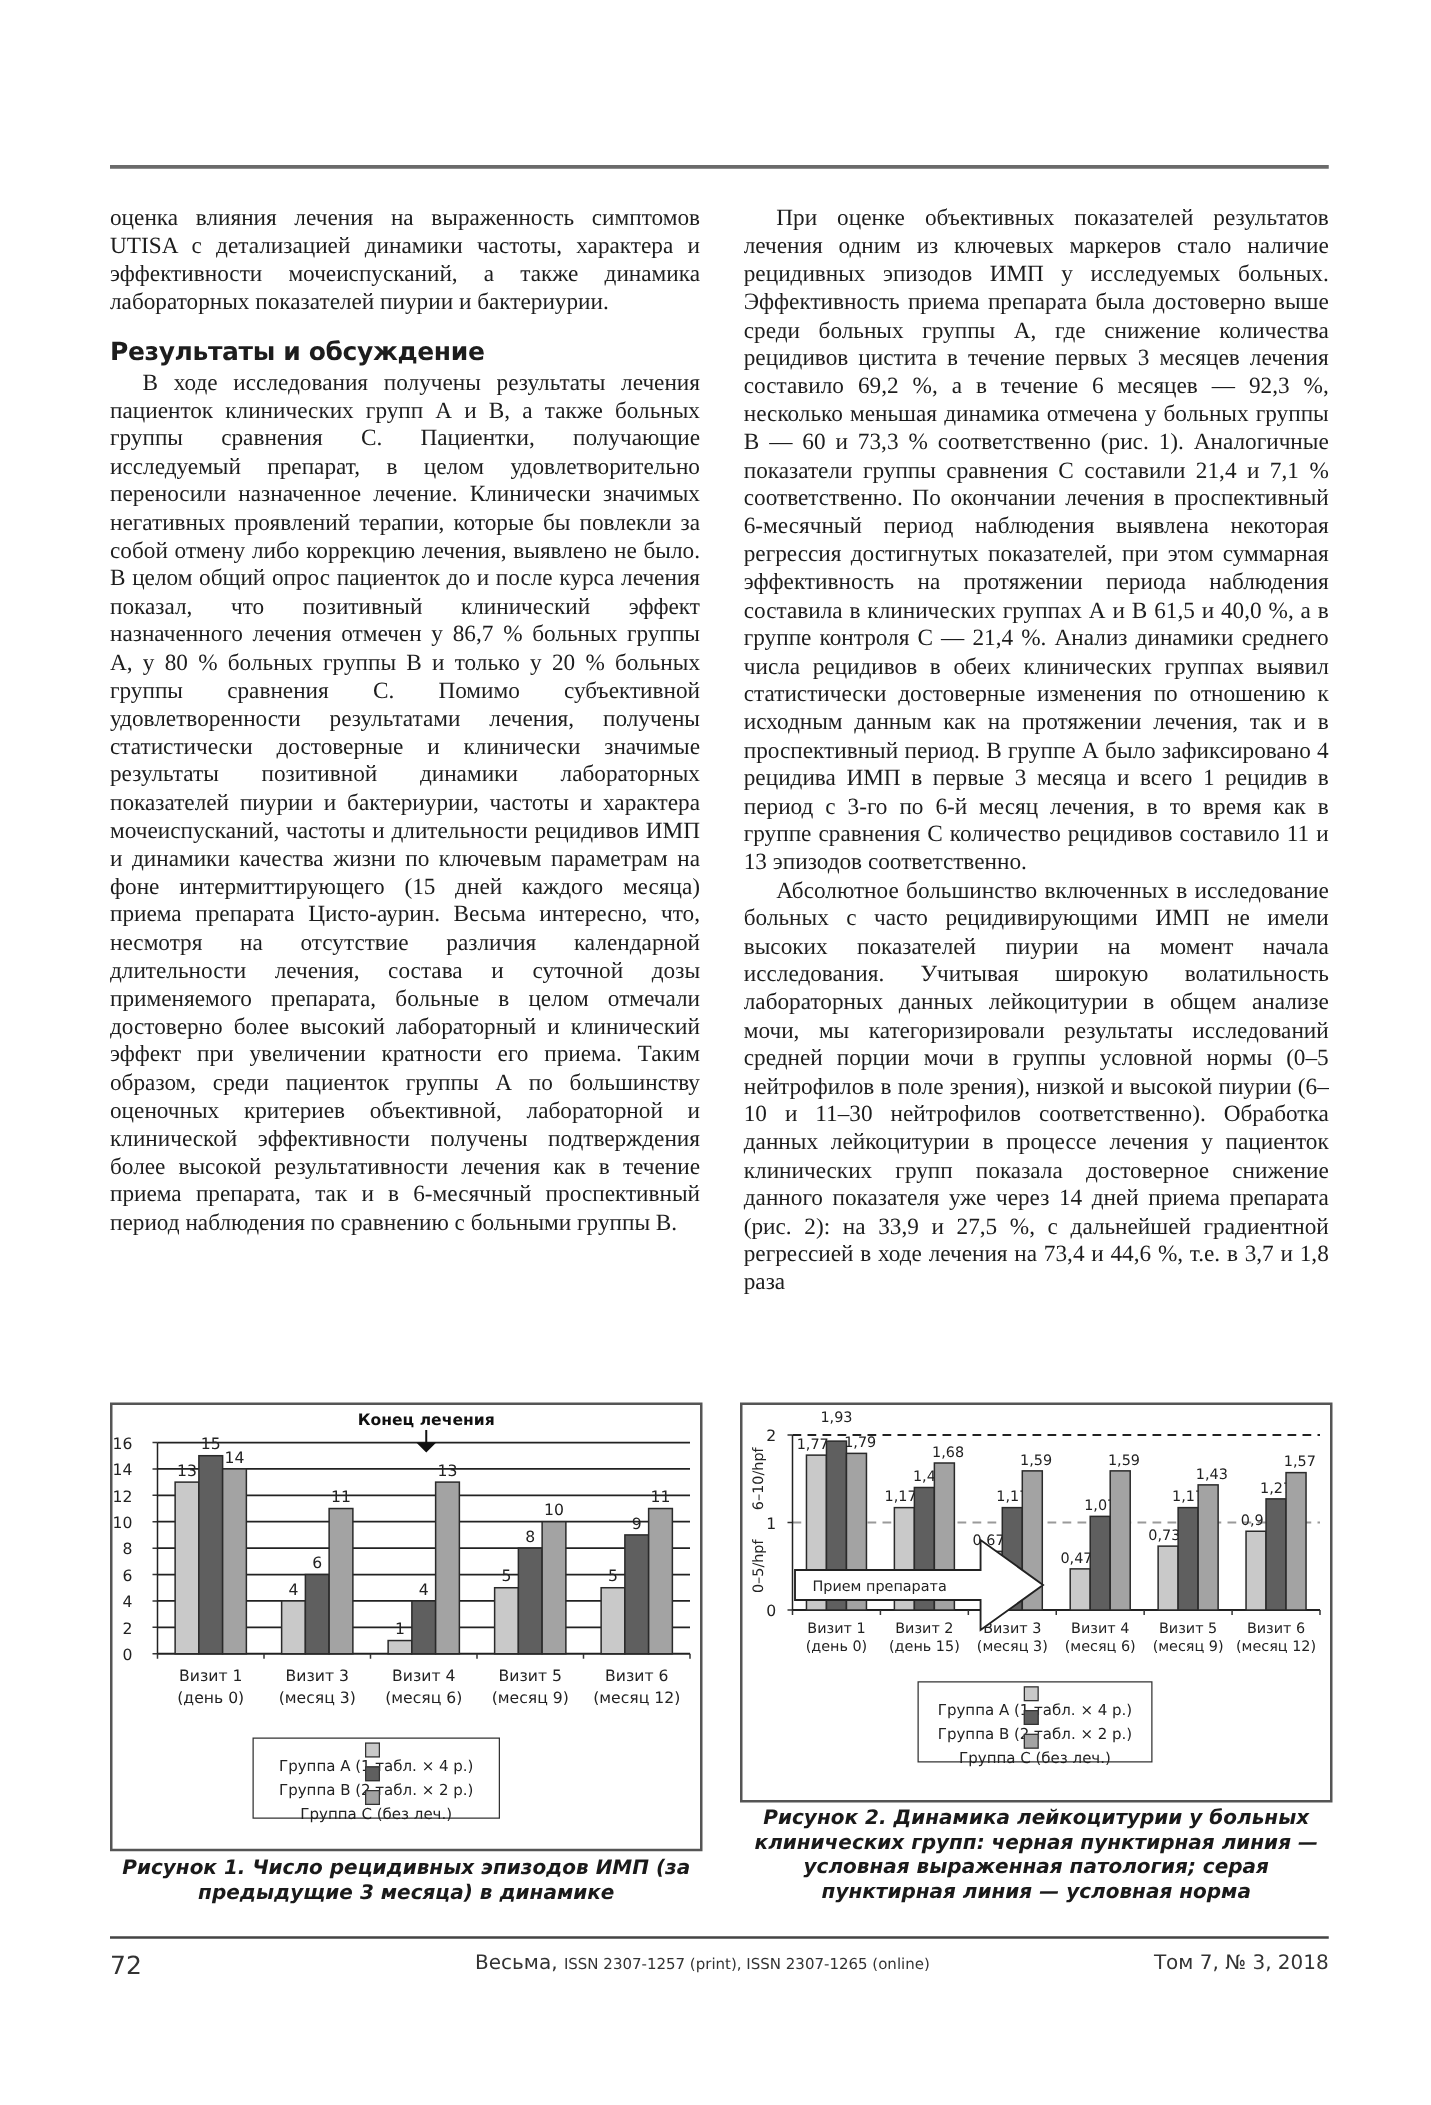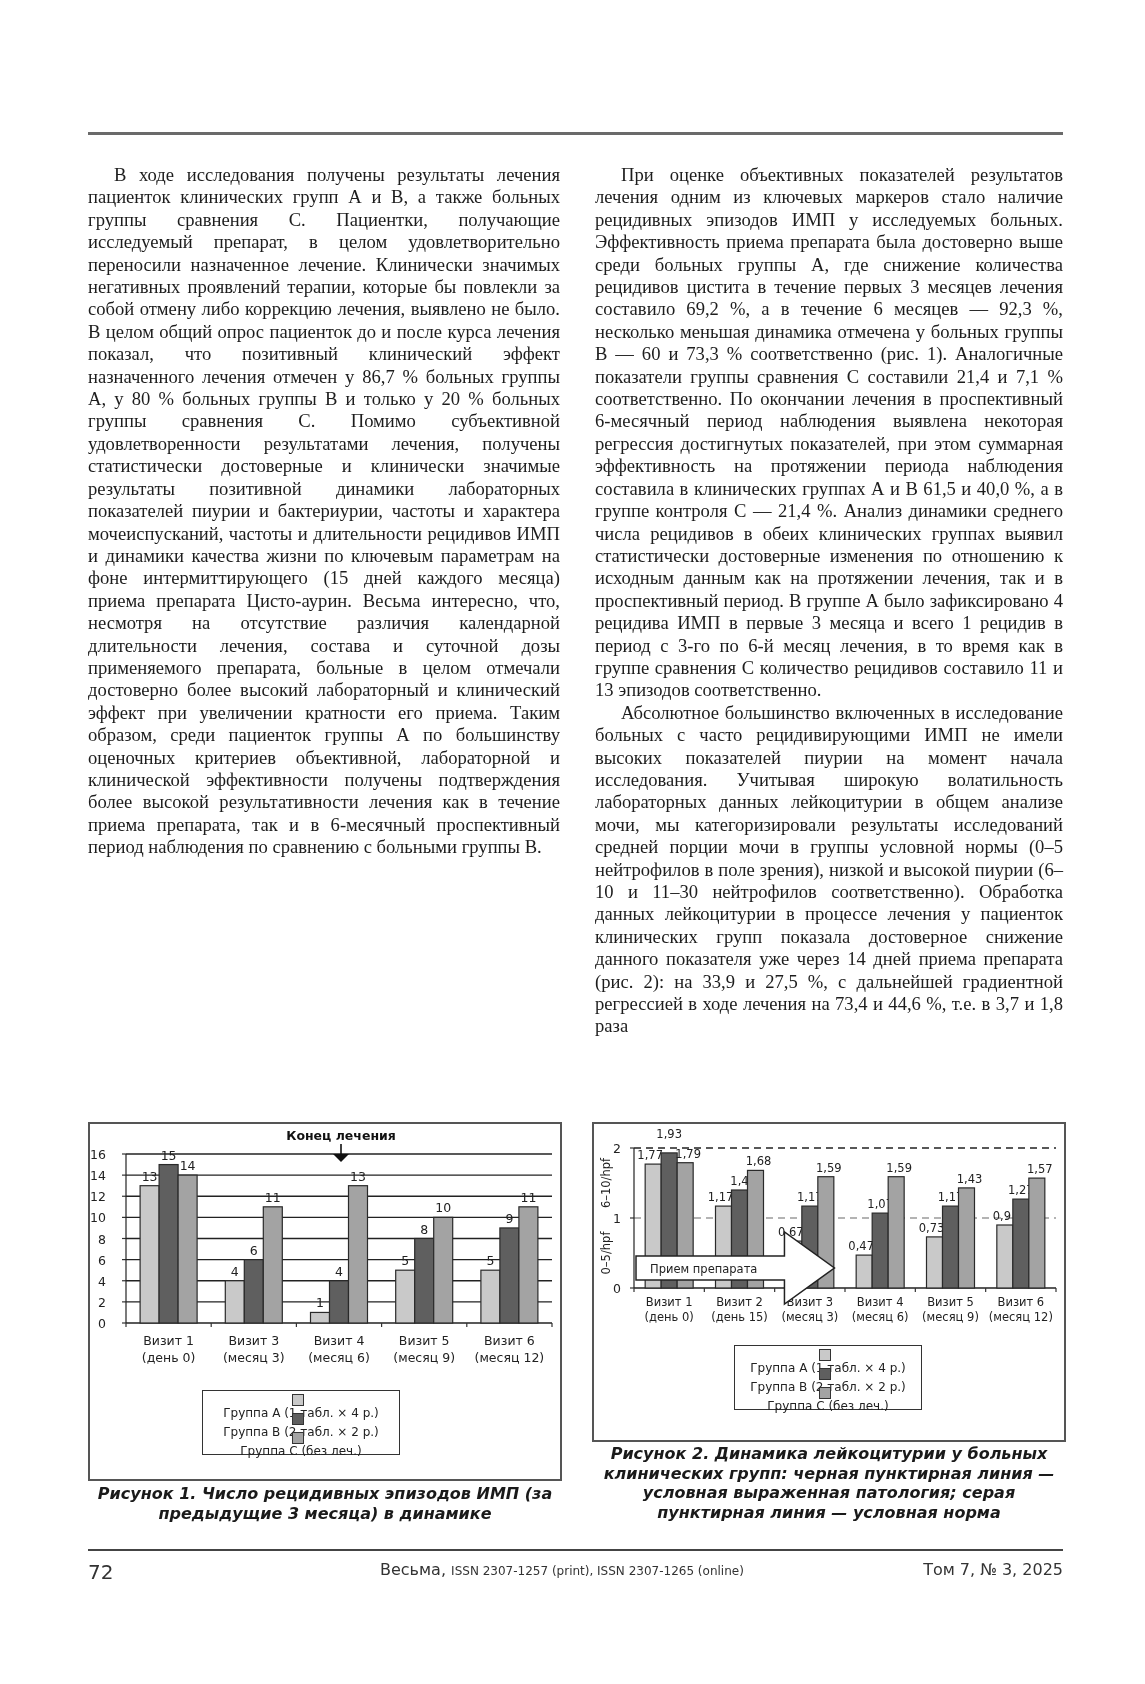--- a/index.html
+++ b/index.html
@@ -37,20 +37,22 @@
   #journal-info { left: 380px; font-size: 16px; }
   #journal-info .issn { font-size: 12px; }
   #issue-info { right: 82px; font-size: 16px; }
 </style>
 </head>
 <body>
 
 <div class="top-rule"></div>
 
 <div class="col left">
+  <p class="noindent">оценка влияния лечения на выраженность симптомов UTISA с детализацией динамики частоты, характера и эффективности мочеиспусканий, а также динамика лабораторных показателей пиурии и бактериурии.</p>
+  <div class="section-heading">Результаты и обсуждение</div>
   <p class="indent">В ходе исследования получены результаты лечения пациенток клинических групп А и В, а также больных группы сравнения С. Пациентки, получающие исследуемый препарат, в целом удовлетворительно переносили назначенное лечение. Клинически значимых негативных проявлений терапии, которые бы повлекли за собой отмену либо коррекцию лечения, выявлено не было. В целом общий опрос пациенток до и после курса лечения показал, что позитивный клинический эффект назначенного лечения отмечен у 86,7 % больных группы А, у 80 % больных группы В и только у 20 % больных группы сравнения С. Помимо субъективной удовлетворенности результатами лечения, получены статистически достоверные и клинически значимые результаты позитивной динамики лабораторных показателей пиурии и бактериурии, частоты и характера мочеиспусканий, частоты и длительности рецидивов ИМП и динамики качества жизни по ключевым параметрам на фоне интермиттирующего (15 дней каждого месяца) приема препарата Цисто-аурин. Весьма интересно, что, несмотря на отсутствие различия календарной длительности лечения, состава и суточной дозы применяемого препарата, больные в целом отмечали достоверно более высокий лабораторный и клинический эффект при увеличении кратности его приема. Таким образом, среди пациенток группы А по большинству оценочных критериев объективной, лабораторной и клинической эффективности получены подтверждения более высокой результативности лечения как в течение приема препарата, так и в 6-месячный проспективный период наблюдения по сравнению с больными группы В.</p>
 </div>
 
 <div class="col right">
   <p class="indent">При оценке объективных показателей результатов лечения одним из ключевых маркеров стало наличие рецидивных эпизодов ИМП у исследуемых больных. Эффективность приема препарата была достоверно выше среди больных группы А, где снижение количества рецидивов цистита в течение первых 3 месяцев лечения составило 69,2 %, а в течение 6 месяцев — 92,3 %, несколько меньшая динамика отмечена у больных группы В — 60 и 73,3 % соответственно (рис. 1). Аналогичные показатели группы сравнения С составили 21,4 и 7,1 % соответственно. По окончании лечения в проспективный 6-месячный период наблюдения выявлена некоторая регрессия достигнутых показателей, при этом суммарная эффективность на протяжении периода наблюдения составила в клинических группах А и В 61,5 и 40,0 %, а в группе контроля С — 21,4 %. Анализ динамики среднего числа рецидивов в обеих клинических группах выявил статистически достоверные изменения по отношению к исходным данным как на протяжении лечения, так и в проспективный период. В группе А было зафиксировано 4 рецидива ИМП в первые 3 месяца и всего 1 рецидив в период с 3-го по 6-й месяц лечения, в то время как в группе сравнения С количество рецидивов составило 11 и 13 эпизодов соответственно.</p>
   <p class="indent">Абсолютное большинство включенных в исследование больных с часто рецидивирующими ИМП не имели высоких показателей пиурии на момент начала исследования. Учитывая широкую волатильность лабораторных данных лейкоцитурии в общем анализе мочи, мы категоризировали результаты исследований средней порции мочи в группы условной нормы (0–5 нейтрофилов в поле зрения), низкой и высокой пиурии (6–10 и 11–30 нейтрофилов соответственно). Обработка данных лейкоцитурии в процессе лечения у пациенток клинических групп показала достоверное снижение данного показателя уже через 14 дней приема препарата (рис. 2): на 33,9 и 27,5 %, с дальнейшей градиентной регрессией в ходе лечения на 73,4 и 44,6 %, т.е. в 3,7 и 1,8 раза</p>
 </div>
 
 <div class="figure-box" id="fig1">
   <svg id="fig1-svg" width="470" height="260">
@@ -237,13 +239,13 @@
   </div>
 </div>
 <div class="caption" id="caption2">Рисунок 2. Динамика лейкоцитурии у больных клинических групп: черная пунктирная линия — условная выраженная патология; серая пунктирная линия — условная норма</div>
 
 <div class="bottom-rule"></div>
 <div class="footer" id="page-number">72</div>
 <div class="footer" id="journal-info">
   <span>Весьма,</span>
   <span class="issn">ISSN 2307-1257 (print), ISSN 2307-1265 (online)</span>
 </div>
-<div class="footer" id="issue-info">Том 7, № 3, 2025</div>
+<div class="footer" id="issue-info">Том 7, № 3, 2018</div>
 
 </body></html>

